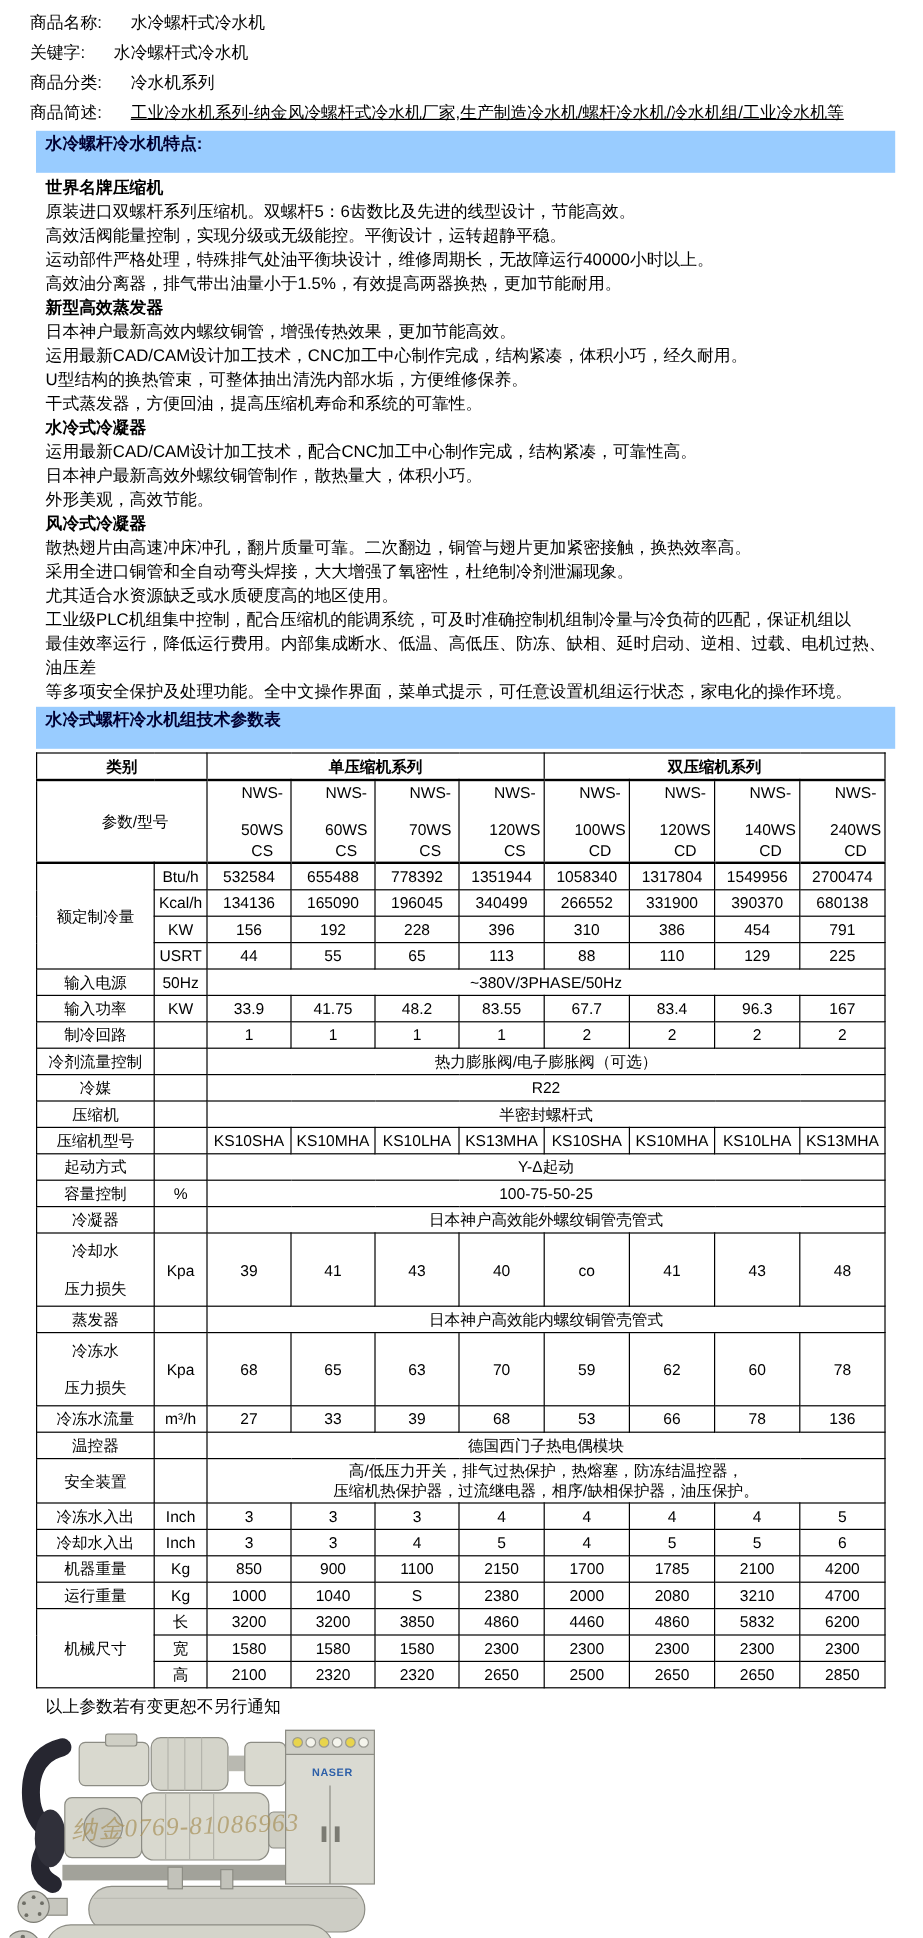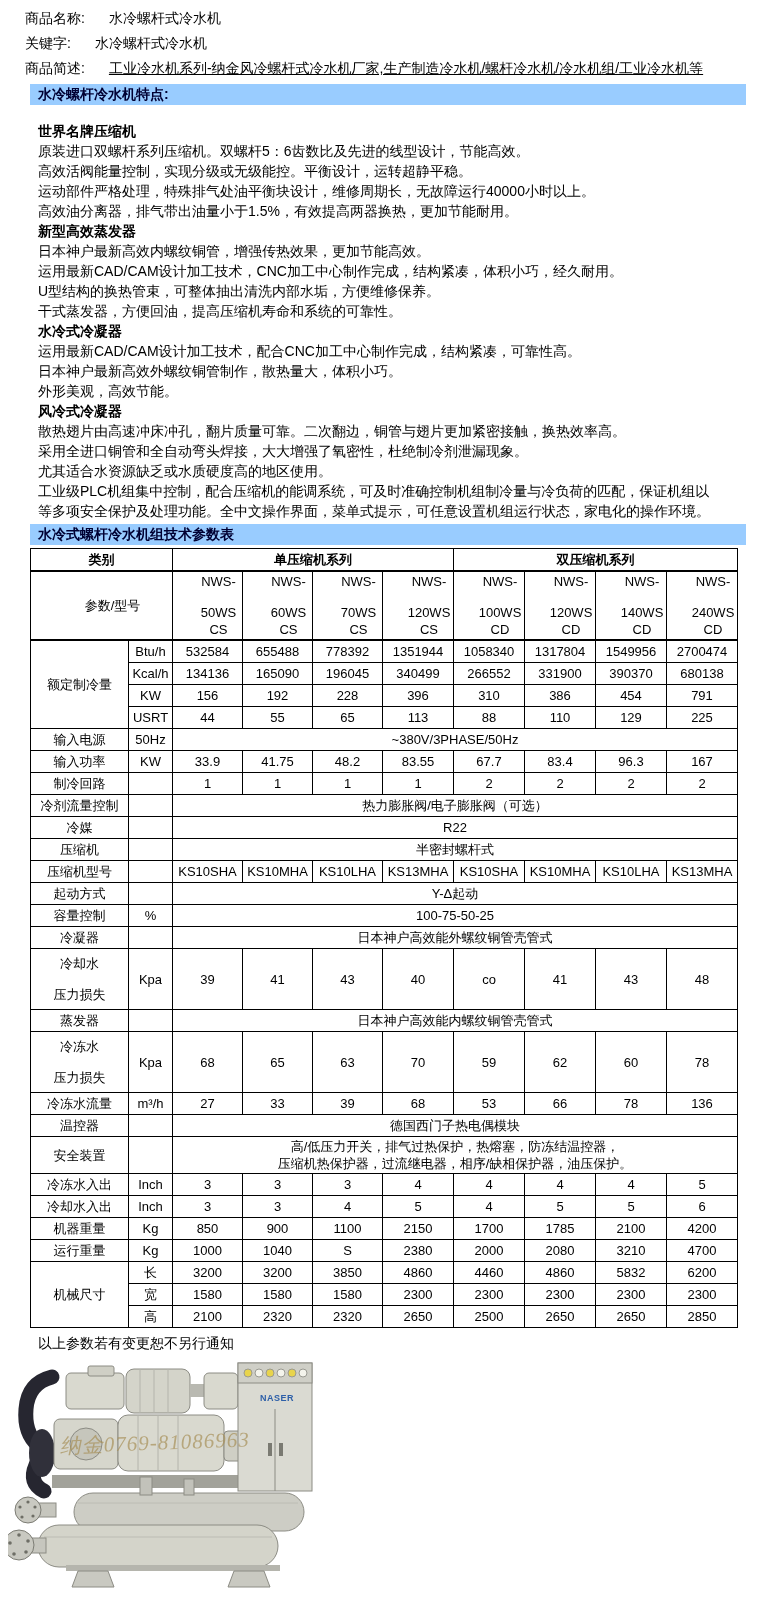--- a/index.html
+++ b/index.html
@@ -15,25 +15,25 @@
   .meta { padding:6px 0 0 25px; font-size:14px; }
   .meta-line { height:25px; line-height:25px; white-space:nowrap; }
   .meta-label { margin-right:24px; }
   .desc-link { text-decoration:underline; }
 
   
   .bar {
     width:716px; margin-left:30px; margin-top:3px;
     background:#99CCFF; color:#000033;
     font-weight:bold; font-size:14px;
-    height:21px; line-height:21px; padding-left:8px;
+    height:35px; line-height:21px; padding-left:8px;
   }
 
   
-  .features { margin:16px 0 0 38px; font-size:14px; width:700px; }
+  .features { margin:2px 0 0 38px; font-size:14px; width:700px; }
   .feat-title { font-weight:bold; line-height:20px; }
   .feat-line { line-height:20px; }
 
   
   table.spec {
     border-collapse:collapse; margin:3px 0 0 30px;
     width:707px; table-layout:fixed; font-size:13px;
   }
   .spec th, .spec td {
     border:1px solid #000; text-align:center; vertical-align:middle;
@@ -64,20 +64,23 @@
 <body>
 
 <div class="page" data-name="product-page">
 
   <div class="meta" data-name="product-meta">
     <div class="meta-line" data-name="meta-name">
       <span class="meta-label" data-name="meta-name-label">商品名称:</span><span data-name="meta-name-value">水冷螺杆式冷水机</span>
     </div>
     <div class="meta-line" data-name="meta-keyword">
       <span class="meta-label" data-name="meta-keyword-label">关键字:</span><span data-name="meta-keyword-value">水冷螺杆式冷水机</span>
+    </div>
+    <div class="meta-line" data-name="meta-category">
+      <span class="meta-label" data-name="meta-category-label">商品分类:</span><span data-name="meta-category-value">冷水机系列</span>
     </div>
     <div class="meta-line" data-name="meta-description">
       <span class="meta-label" data-name="meta-description-label">商品简述:</span><span class="desc-link" data-name="meta-description-link">工业冷水机系列-纳金风冷螺杆式冷水机厂家,生产制造冷水机/螺杆冷水机/冷水机组/工业冷水机等</span>
     </div>
   </div>
 
   <div class="bar" data-name="features-header-bar">水冷螺杆冷水机特点:</div>
 
   <div class="features" data-name="features-body">
       <div class="feat-title" data-name="feature-section-title">世界名牌压缩机</div>
@@ -92,20 +95,21 @@
       <div class="feat-line" data-name="feature-line">干式蒸发器，方便回油，提高压缩机寿命和系统的可靠性。</div>
       <div class="feat-title" data-name="feature-section-title">水冷式冷凝器</div>
       <div class="feat-line" data-name="feature-line">运用最新CAD/CAM设计加工技术，配合CNC加工中心制作完成，结构紧凑，可靠性高。</div>
       <div class="feat-line" data-name="feature-line">日本神户最新高效外螺纹铜管制作，散热量大，体积小巧。</div>
       <div class="feat-line" data-name="feature-line">外形美观，高效节能。</div>
       <div class="feat-title" data-name="feature-section-title">风冷式冷凝器</div>
       <div class="feat-line" data-name="feature-line">散热翅片由高速冲床冲孔，翻片质量可靠。二次翻边，铜管与翅片更加紧密接触，换热效率高。</div>
       <div class="feat-line" data-name="feature-line">采用全进口铜管和全自动弯头焊接，大大增强了氧密性，杜绝制冷剂泄漏现象。</div>
       <div class="feat-line" data-name="feature-line">尤其适合水资源缺乏或水质硬度高的地区使用。</div>
       <div class="feat-line" data-name="feature-line">工业级PLC机组集中控制，配合压缩机的能调系统，可及时准确控制机组制冷量与冷负荷的匹配，保证机组以</div>
+      <div class="feat-line" data-name="feature-line">最佳效率运行，降低运行费用。内部集成断水、低温、高低压、防冻、缺相、延时启动、逆相、过载、电机过热、油压差</div>
       <div class="feat-line" data-name="feature-line">等多项安全保护及处理功能。全中文操作界面，菜单式提示，可任意设置机组运行状态，家电化的操作环境。</div>
     </div>
 
   <div class="bar" data-name="spec-table-header-bar">水冷式螺杆冷水机组技术参数表</div>
 
   <table class="spec" data-name="spec-table">
     <colgroup>
       <col style="width:98px">
         <col style="width:44px">
       <col style="width:70px">

